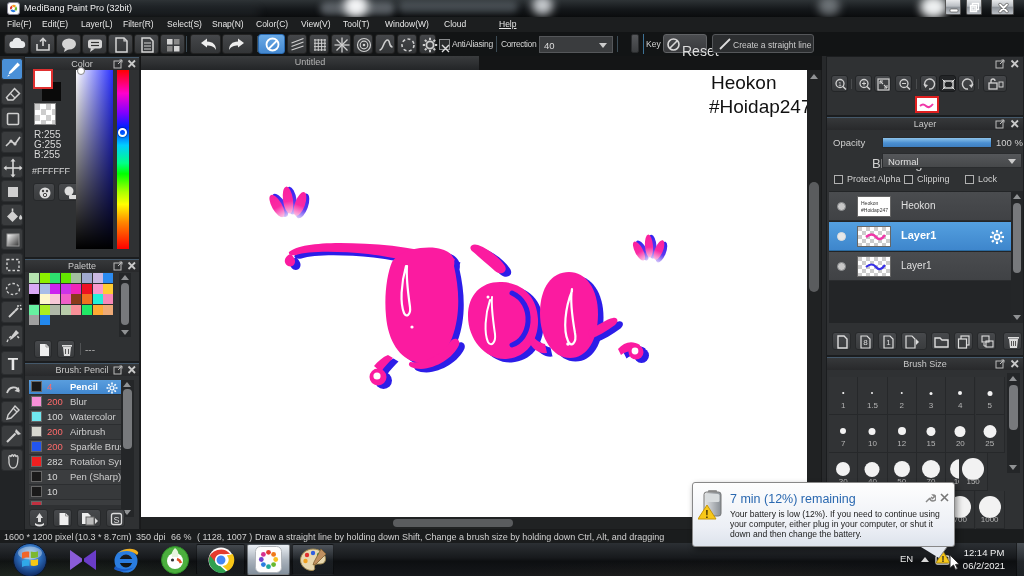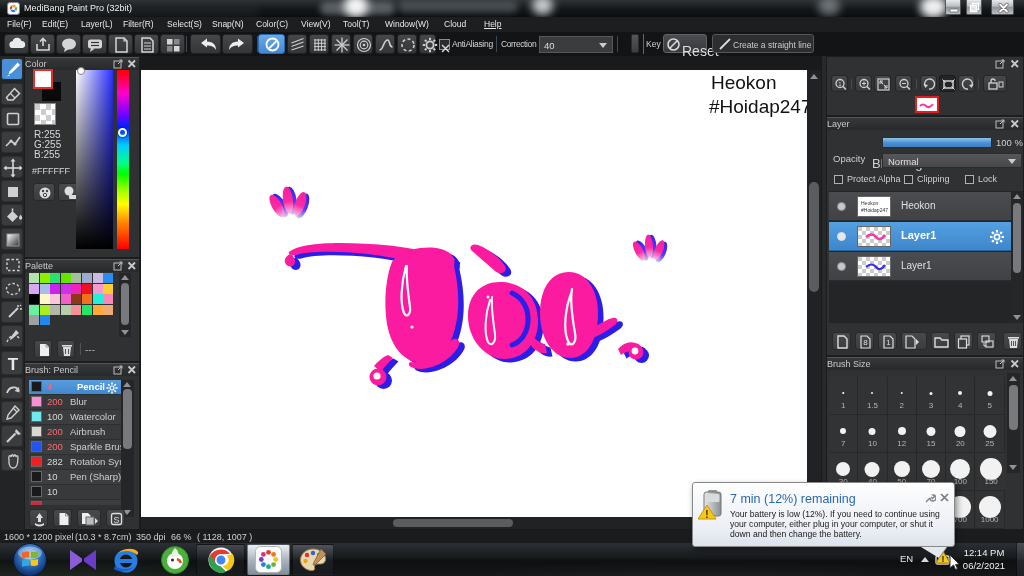--- a/index.html
+++ b/index.html
@@ -22,21 +22,21 @@
 .tsep{position:absolute;top:4px;width:1px;height:16px;background:#3c4b55;}
 .tlabel{position:absolute;color:#d6d6d6;font-size:9px;white-space:nowrap;}
 
 #main{left:0;top:56px;width:1024px;height:474px;background:#27292b;}
 
 #toolstrip{left:0;top:0;width:24px;height:474px;background:#222426;}
 .tool{position:absolute;left:1px;width:22px;height:22px;background:#3a3c3e;border-radius:3px;border:1px solid #2b2d2f;}
 .tool.sel{background:#4a90d8;}
 
 .panel{position:absolute;background:#2f3133;border:1px solid #1b1d1f;}
-.ptitle{position:absolute;left:0;top:0;width:100%;height:13px;background:linear-gradient(#36383a,#28292b);border-top:1px solid #44586a;color:#c9c9c9;font-size:9px;text-align:left;padding-top:1px;}
+.ptitle{position:absolute;left:0;top:0;width:100%;height:13px;background:linear-gradient(#36383a,#28292b);border-top:1px solid #44586a;color:#c9c9c9;font-size:9px;text-align:center;padding-top:1px;}
 
 #canvaswrap{left:140px;top:0;width:682px;height:474px;background:#191a1b;}
 #tabbar{position:absolute;left:0;top:0;width:682px;height:14px;background:#141516;}
 #tab{position:absolute;left:1px;top:0;width:338px;height:14px;background:linear-gradient(#3a3c3e,#232527);color:#b5b5b5;font-size:9px;text-align:center;padding-top:1px;}
 #canvas{position:absolute;left:1px;top:14px;width:666px;height:447px;background:#fff;overflow:hidden;}
 #vsb{position:absolute;left:667px;top:14px;width:14px;height:447px;background:#202223;}
 #hsb{position:absolute;left:1px;top:461px;width:666px;height:12px;background:#202223;}
 .thumbbar{position:absolute;background:#5a5c5e;border-radius:5px;}
 
 
@@ -107,21 +107,21 @@
       <span style="left:42px;">Edit(E)</span>
       <span style="left:81px;">Layer(L)</span>
   <span style="left:123px;">Filter(R)</span>
       <span style="left:167px;">Select(S)</span>
       <span style="left:212px;">Snap(N)</span>
   <span style="left:256px;">Color(C)</span>
       <span style="left:301px;">View(V)</span>
       <span style="left:343px;">Tool(T)</span>
   <span style="left:385px;">Window(W)</span>
       <span style="left:444px;">Cloud</span>
-      <span style="left:484px;text-decoration:underline;">Help</span>
+      <span style="left:499px;text-decoration:underline;">Help</span>
 </div>
 
 <div class="abs" id="toolbar">
   <div class="tbtn" style="left:4px;width:25px;"><svg width="25" height="20">
           <path d="M7 13 a3.4 3.4 0 0 1 .6-6.7 a4.6 4.6 0 0 1 8.8-.4 a3.6 3.6 0 0 1 1 7.1 z" fill="#e8eaec"></path>
         </svg></div>
   <div class="tbtn" style="left:30px;width:25px;"><svg width="25" height="20">
           <path d="M6 9v6h12V9" fill="none" stroke="#d5d5d5" stroke-width="1.6"></path>
           <path d="M12 11V4 M9 6.5 12 3.5 15 6.5" fill="none" stroke="#d5d5d5" stroke-width="1.6"></path>
         </svg></div>
@@ -427,21 +427,21 @@
           <rect x="1" y="2" width="7" height="7" fill="none" stroke="#bbb"></rect>
           <path d="M5 5 L9 1 M6.5 1 H9 V3.5" stroke="#bbb" fill="none"></path>
         </svg>
     <svg class="ic" style="left:102px;top:2px;" width="10" height="10">
           <path d="M1.5 1.5 L8 8 M8 1.5 L1.5 8" stroke="#c9c9c9" stroke-width="1.8"></path>
         </svg>
     <div id="brushlist" class="ic" style="left:4px;top:17px;width:92px;height:130px;overflow:hidden;">
           <div class="brow" style="top:0px;background:linear-gradient(#5a9ede,#4187cf);border-bottom:1px solid #2c2e30;">
             <div class="sw" style="left:2px;top:1px;background:#1a1a1a;"></div>
             <span class="num" style="color:#ff6a6a;">4</span>
-            <span class="nm" style="font-weight:bold;color:#fff;margin-left:7px;">Pencil</span>
+            <span class="nm" style="font-weight:bold;color:#fff;">Pencil</span>
             <svg style="position:absolute;right:3px;top:2px;" width="12" height="12">
               <circle cx="6" cy="6" r="2" fill="none" stroke="#fff" stroke-width="1.2"></circle>
               <g stroke="#fff" stroke-width="1.6">
                 <line x1="6" y1="0.5" x2="6" y2="2.5"></line>
                 <line x1="6" y1="9.5" x2="6" y2="11.5"></line>
                 <line x1="0.5" y1="6" x2="2.5" y2="6"></line>
                 <line x1="9.5" y1="6" x2="11.5" y2="6"></line>
                 <line x1="2.2" y1="2.2" x2="3.6" y2="3.6"></line>
                 <line x1="8.4" y1="8.4" x2="9.8" y2="9.8"></line>
                 <line x1="9.8" y1="2.2" x2="8.4" y2="3.6"></line>
@@ -505,20 +505,23 @@
             <path d="M4 3h6l2.5 2.5v8.5h-8.5z" fill="#eee"></path>
             <rect x="8" y="7" width="8" height="8" fill="#bbb" stroke="#666"></rect>
             <path d="M17 8 l3 3 -3 3z" fill="#ddd"></path>
           </svg></div>
     <div class="pbtn" style="left:81px;top:146px;width:19px;height:18px;"><svg width="19" height="18">
             <rect x="4.5" y="3.5" width="10" height="11" rx="2" fill="none" stroke="#ddd" stroke-width="1.3"></rect>
             <text x="9.5" y="12.5" text-anchor="middle" font-size="9" fill="#ddd">S</text>
           </svg></div>
   </div>
   <div class="abs" id="canvaswrap">
+    <div id="tabbar">
+          <div id="tab">Untitled</div>
+        </div>
     <div id="canvas">
       <div style="position:absolute;left:570px;top:2px;font-size:19px;color:#111;">Heokon</div>
       <div style="position:absolute;left:568px;top:26px;font-size:19px;color:#111;">#Hoidap247</div>
       <svg id="art" width="666" height="447" viewBox="141 70 666 447" style="position:absolute;left:0;top:0;">
         <defs>
           <linearGradient id="petg" x1="0" y1="0" x2="0" y2="1">
             <stop offset="0" stop-color="#fa1f9e"></stop>
                 <stop offset="0.55" stop-color="#fa2aa4"></stop>
                 <stop offset="1" stop-color="#fbc2e6"></stop>
           </linearGradient>
@@ -651,21 +654,21 @@
 
   <div class="panel" style="left:826px;top:60px;width:198px;height:240px;">
     <div class="ptitle">Layer</div>
     <svg class="ic" style="left:168px;top:2px;" width="11" height="10">
           <rect x="1" y="2" width="7" height="7" fill="none" stroke="#bbb"></rect>
           <path d="M5 5 L9 1 M6.5 1 H9 V3.5" stroke="#bbb" fill="none"></path>
         </svg>
     <svg class="ic" style="left:183px;top:2px;" width="10" height="10">
           <path d="M1.5 1.5 L8 8 M8 1.5 L1.5 8" stroke="#c9c9c9" stroke-width="1.8"></path>
         </svg>
-    <div class="ic" style="left:6px;top:36px;color:#d0d0d0;font-size:9.5px;">Opacity</div>
+    <div class="ic" style="left:6px;top:20px;color:#d0d0d0;font-size:9.5px;">Opacity</div>
     <div class="ic" style="left:55px;top:20px;width:110px;height:11px;background:linear-gradient(#8ec4ec,#4a8fd2 55%,#3f7fc0);border:1px solid #2a2c2e;"></div>
     <div class="ic" style="left:169px;top:20px;color:#d0d0d0;font-size:9.5px;">100 %</div>
     <div class="ic" style="left:6px;top:39px;color:#d0d0d0;font-size:13px;padding-left:39px;">Blending</div>
     <div class="ic" style="left:55px;top:36px;width:140px;height:15px;background:linear-gradient(#55575a,#46484a);border:1px solid #2a2c2e;color:#e0e0e0;font-size:9.5px;">
           <span style="position:absolute;left:5px;top:2px;">Normal</span>
           <div class="arrowdn" style="right:5px;top:5px;border-top-color:#ccc;"></div>
         </div>
     <div class="ic" style="left:7px;top:58px;width:9px;height:9px;border:1px solid #b0b0b0;background:#2a2c2e;"></div>
     <div class="ic" style="left:20px;top:57px;color:#d0d0d0;font-size:9px;">Protect Alpha</div>
     <div class="ic" style="left:77px;top:58px;width:9px;height:9px;border:1px solid #b0b0b0;background:#2a2c2e;"></div>
@@ -822,21 +825,21 @@
             <div class="lb">50</div>
           </div>
           <div class="cell" style="left:87.9px;top:76px;width:29.3px;height:38px;">
             <div class="dot" style="width:18px;height:18px;top:7.0px;"></div>
             <div class="lb">70</div>
           </div>
           <div class="cell" style="left:117.2px;top:76px;width:29.3px;height:38px;">
             <div class="dot" style="width:20px;height:20px;top:6.0px;"></div>
             <div class="lb">100</div>
           </div>
-          <div class="cell" style="left:148px;top:76px;width:29.3px;height:38px;">
+          <div class="cell" style="left:130px;top:76px;width:29.3px;height:38px;">
             <div class="dot" style="width:22px;height:22px;top:5.0px;"></div>
             <div class="lb">150</div>
           </div>
           <div class="cell" style="left:0.0px;top:114px;width:29.3px;height:38px;">
             <div class="dot" style="width:22px;height:22px;top:5.0px;"></div>
             <div class="lb">200</div>
           </div>
           <div class="cell" style="left:29.3px;top:114px;width:29.3px;height:38px;">
             <div class="dot" style="width:22px;height:22px;top:5.0px;"></div>
             <div class="lb">300</div>
@@ -865,20 +868,21 @@
         </div>
   </div>
 </div>
 
 <div class="abs" id="statusbar">
   <span style="position:absolute;left:4px;top:2px;">1600 * 1200 pixel</span>
       <span style="position:absolute;left:75px;top:2px;">(10.3 * 8.7cm)</span>
       <span style="position:absolute;left:136px;top:2px;">350 dpi</span>
       <span style="position:absolute;left:171px;top:2px;">66 %</span>
       <span style="position:absolute;left:197px;top:2px;">( 1128, 1007 )</span>
+      <span style="position:absolute;left:255px;top:2px;">Draw a straight line by holding down Shift, Change a brush size by holding down Ctrl, Alt, and dragging</span>
 </div>
 
 <div class="abs" id="taskbar">
   <div style="position:absolute;left:0;top:0;width:1024px;height:33px;background:
     radial-gradient(ellipse 300px 40px at 60px 40px, rgba(60,80,45,.35), transparent 70%),
     radial-gradient(ellipse 400px 40px at 700px 45px, rgba(70,60,40,.25), transparent 70%),
     linear-gradient(#2c3034,#17191c 45%,#0d0f11 55%,#15171a);"></div>
 
   <svg style="position:absolute;left:11px;top:-1px;" width="38" height="36">
     <defs>

